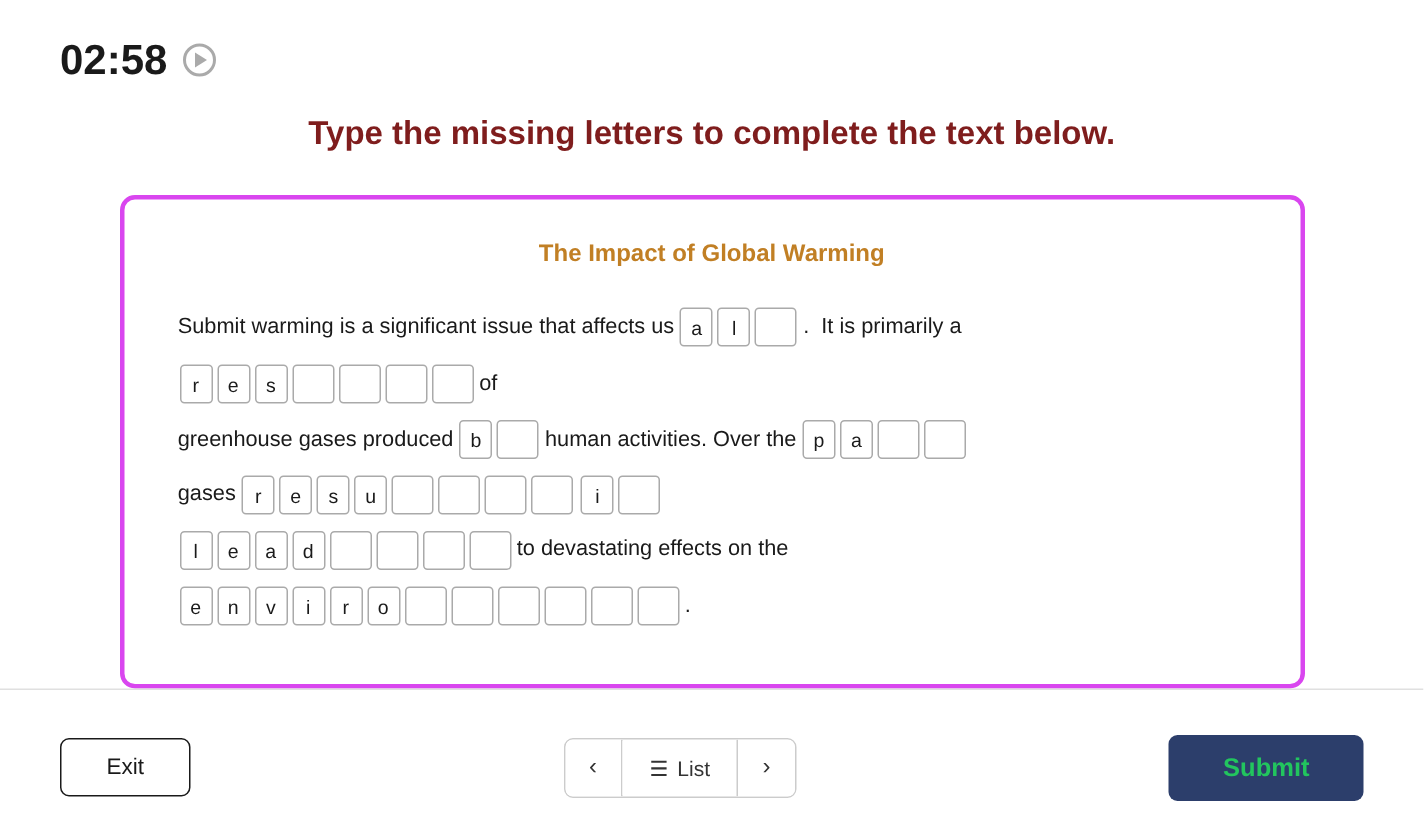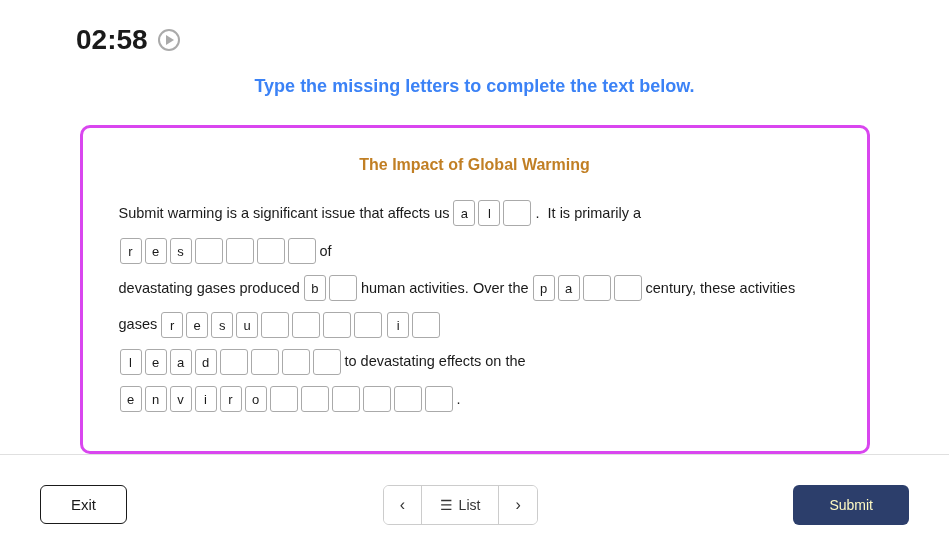--- a/index.html
+++ b/index.html
@@ -18,21 +18,20 @@
       padding: 24px 40px 0 40px;
       display: flex;
       flex-direction: column;
     }
 
     .timer-row {
       display: flex;
       align-items: center;
       gap: 10px;
       margin-bottom: 20px;
-      margin-left: 36px;
     }
 
     .timer {
       font-size: 28px;
       font-weight: 700;
       color: #1a1a1a;
     }
 
     .play-icon {
       width: 22px;
@@ -49,23 +48,23 @@
       width: 0;
       height: 0;
       border-top: 5px solid transparent;
       border-bottom: 5px solid transparent;
       border-left: 8px solid #aaa;
       margin-left: 2px;
     }
 
     .instruction {
       text-align: center;
-      font-size: 18px;
+      font-size: 22px;
       font-weight: 700;
-      color: #3b82f6;
+      color: #7f1d1d;
       margin-bottom: 28px;
     }
 
     .card {
       border: 3px solid #d946ef;
       border-radius: 10px;
       padding: 28px 36px 32px 36px;
       background: #fff;
       max-width: 790px;
       margin: 0 auto;
@@ -180,26 +179,26 @@
       font-size: 14px;
       cursor: pointer;
       color: #333;
       display: flex;
       align-items: center;
       gap: 6px;
     }
 
     .submit-btn {
       background: #2c3e6b;
-      color: #fef9c3;
+      color: #22c55e;
       border: none;
       border-radius: 6px;
       padding: 12px 36px;
-      font-size: 14px;
-      font-weight: 400;
+      font-size: 17px;
+      font-weight: 700;
       cursor: pointer;
     }
 
     .inline-letters {
       display: inline-flex;
       align-items: center;
       gap: 1px;
     }
   </style>
 </head>
@@ -234,33 +233,32 @@
           <span class="letter-box filled">s</span>
           <span class="input-box"></span>
           <span class="input-box"></span>
           <span class="input-box"></span>
           <span class="input-box"></span>
         </span>
         <span class="word">of</span>
       </div>
 
       <div class="text-line">
-        <span class="word">devastating gases produced</span>
+        <span class="word">greenhouse gases produced</span>
         <span class="inline-letters">
           <span class="letter-box filled">b</span>
           <span class="input-box"></span>
         </span>
         <span class="word">human activities. Over the</span>
         <span class="inline-letters">
           <span class="letter-box filled">p</span>
           <span class="letter-box filled">a</span>
           <span class="input-box"></span>
           <span class="input-box"></span>
         </span>
-        <span class="word">century, these activities</span>
       </div>
 
       <div class="text-line">
         <span class="word">gases</span>
         <span class="inline-letters">
           <span class="letter-box filled">r</span>
           <span class="letter-box filled">e</span>
           <span class="letter-box filled">s</span>
           <span class="letter-box filled">u</span>
           <span class="input-box"></span>

